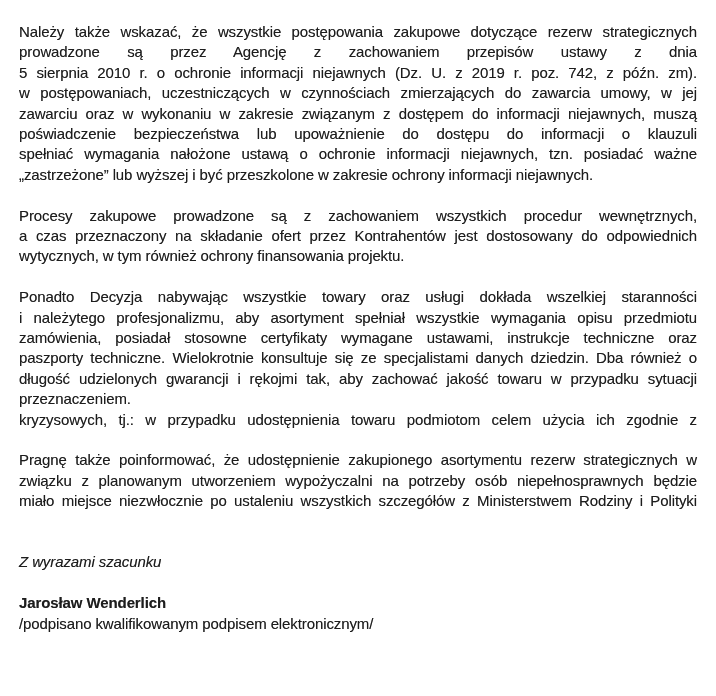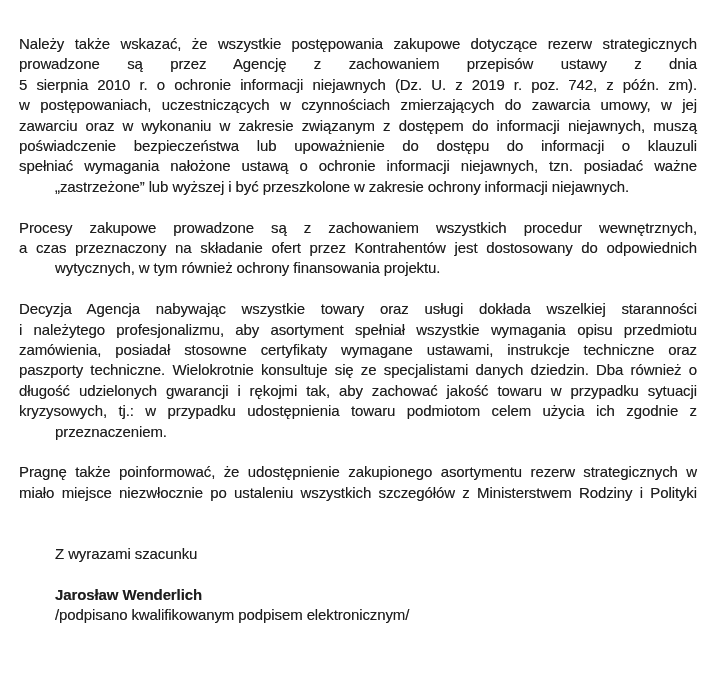--- a/index.html
+++ b/index.html
@@ -10,44 +10,44 @@
   .page {
     width: 716px;
     height: 696px;
     box-sizing: border-box;
     background: #ffffff;
     overflow: hidden;
   }
   .doc-body {
     box-sizing: border-box;
     width: 716px;
-    padding: 34px 19px 0 19px;
+    padding: 22px 19px 0 19px;
     display: flex;              
     flex-direction: column;
     font-family: "Liberation Sans", "DejaVu Sans", sans-serif;
     font-size: 15px;
     line-height: 20.4px;
     letter-spacing: -0.1px;
     color: #1d1d1d;
     text-shadow: 0 0 0.3px rgba(0,0,0,0.45); 
   }
   .para {
     margin: 0 0 20.4px 0;       
   }
   .para .line {
     text-align: justify;
     text-align-last: justify;   
     white-space: normal;
   }
   .para .line.last {
     text-align-last: left;      
-    margin-left: 36px;
   }
   .para.closing {
     margin-top: 20.4px;         
+    font-style: italic;
   }
   .para.bold {
     font-weight: 700;
     margin-bottom: 0;           
   }
   .para.italic {
   }
 </style>
 </head>
 <body>
@@ -63,30 +63,31 @@
         <div class="line">poświadczenie bezpieczeństwa lub upoważnienie do dostępu do informacji o klauzuli</div>
         <div class="line">spełniać wymagania nałożone ustawą o ochronie informacji niejawnych, tzn. posiadać ważne</div>
         <div class="line last">„zastrzeżone” lub wyższej i być przeszkolone w zakresie ochrony informacji niejawnych.</div>
       </div>
       <div class="para body">
         <div class="line">Procesy zakupowe prowadzone są z zachowaniem wszystkich procedur wewnętrznych,</div>
         <div class="line">a czas przeznaczony na składanie ofert przez Kontrahentów jest dostosowany do odpowiednich</div>
         <div class="line last">wytycznych, w tym również ochrony finansowania projektu.</div>
       </div>
       <div class="para body">
-        <div class="line">Decyzja Agencja nabywając wszystkie towary oraz usługi dokłada wszelkiej staranności</div>
+        <div class="line">Ponadto Decyzja nabywając wszystkie towary oraz usługi dokłada wszelkiej staranności</div>
         <div class="line">i należytego profesjonalizmu, aby asortyment spełniał wszystkie wymagania opisu przedmiotu</div>
         <div class="line">zamówienia, posiadał stosowne certyfikaty wymagane ustawami, instrukcje techniczne oraz</div>
         <div class="line">paszporty techniczne. Wielokrotnie konsultuje się ze specjalistami danych dziedzin. Dba również o</div>
         <div class="line">długość udzielonych gwarancji i rękojmi tak, aby zachować jakość towaru w przypadku sytuacji</div>
+        <div class="line last">przeznaczeniem.</div>
         <div class="line">kryzysowych, tj.: w przypadku udostępnienia towaru podmiotom celem użycia ich zgodnie z</div>
-        <div class="line last">przeznaczeniem.</div>
       </div>
       <div class="para body">
         <div class="line">Pragnę także poinformować, że udostępnienie zakupionego asortymentu rezerw strategicznych w</div>
+        <div class="line">związku z planowanym utworzeniem wypożyczalni na potrzeby osób niepełnosprawnych będzie</div>
         <div class="line">miało miejsce niezwłocznie po ustaleniu wszystkich szczegółów z Ministerstwem Rodziny i Polityki</div>
       </div>
       <div class="para closing">
         <div class="line last">Z wyrazami szacunku</div>
       </div>
       <div class="para bold">
         <div class="line last">Jarosław Wenderlich</div>
       </div>
       <div class="para italic">
         <div class="line last">/podpisano kwalifikowanym podpisem elektronicznym/</div>

